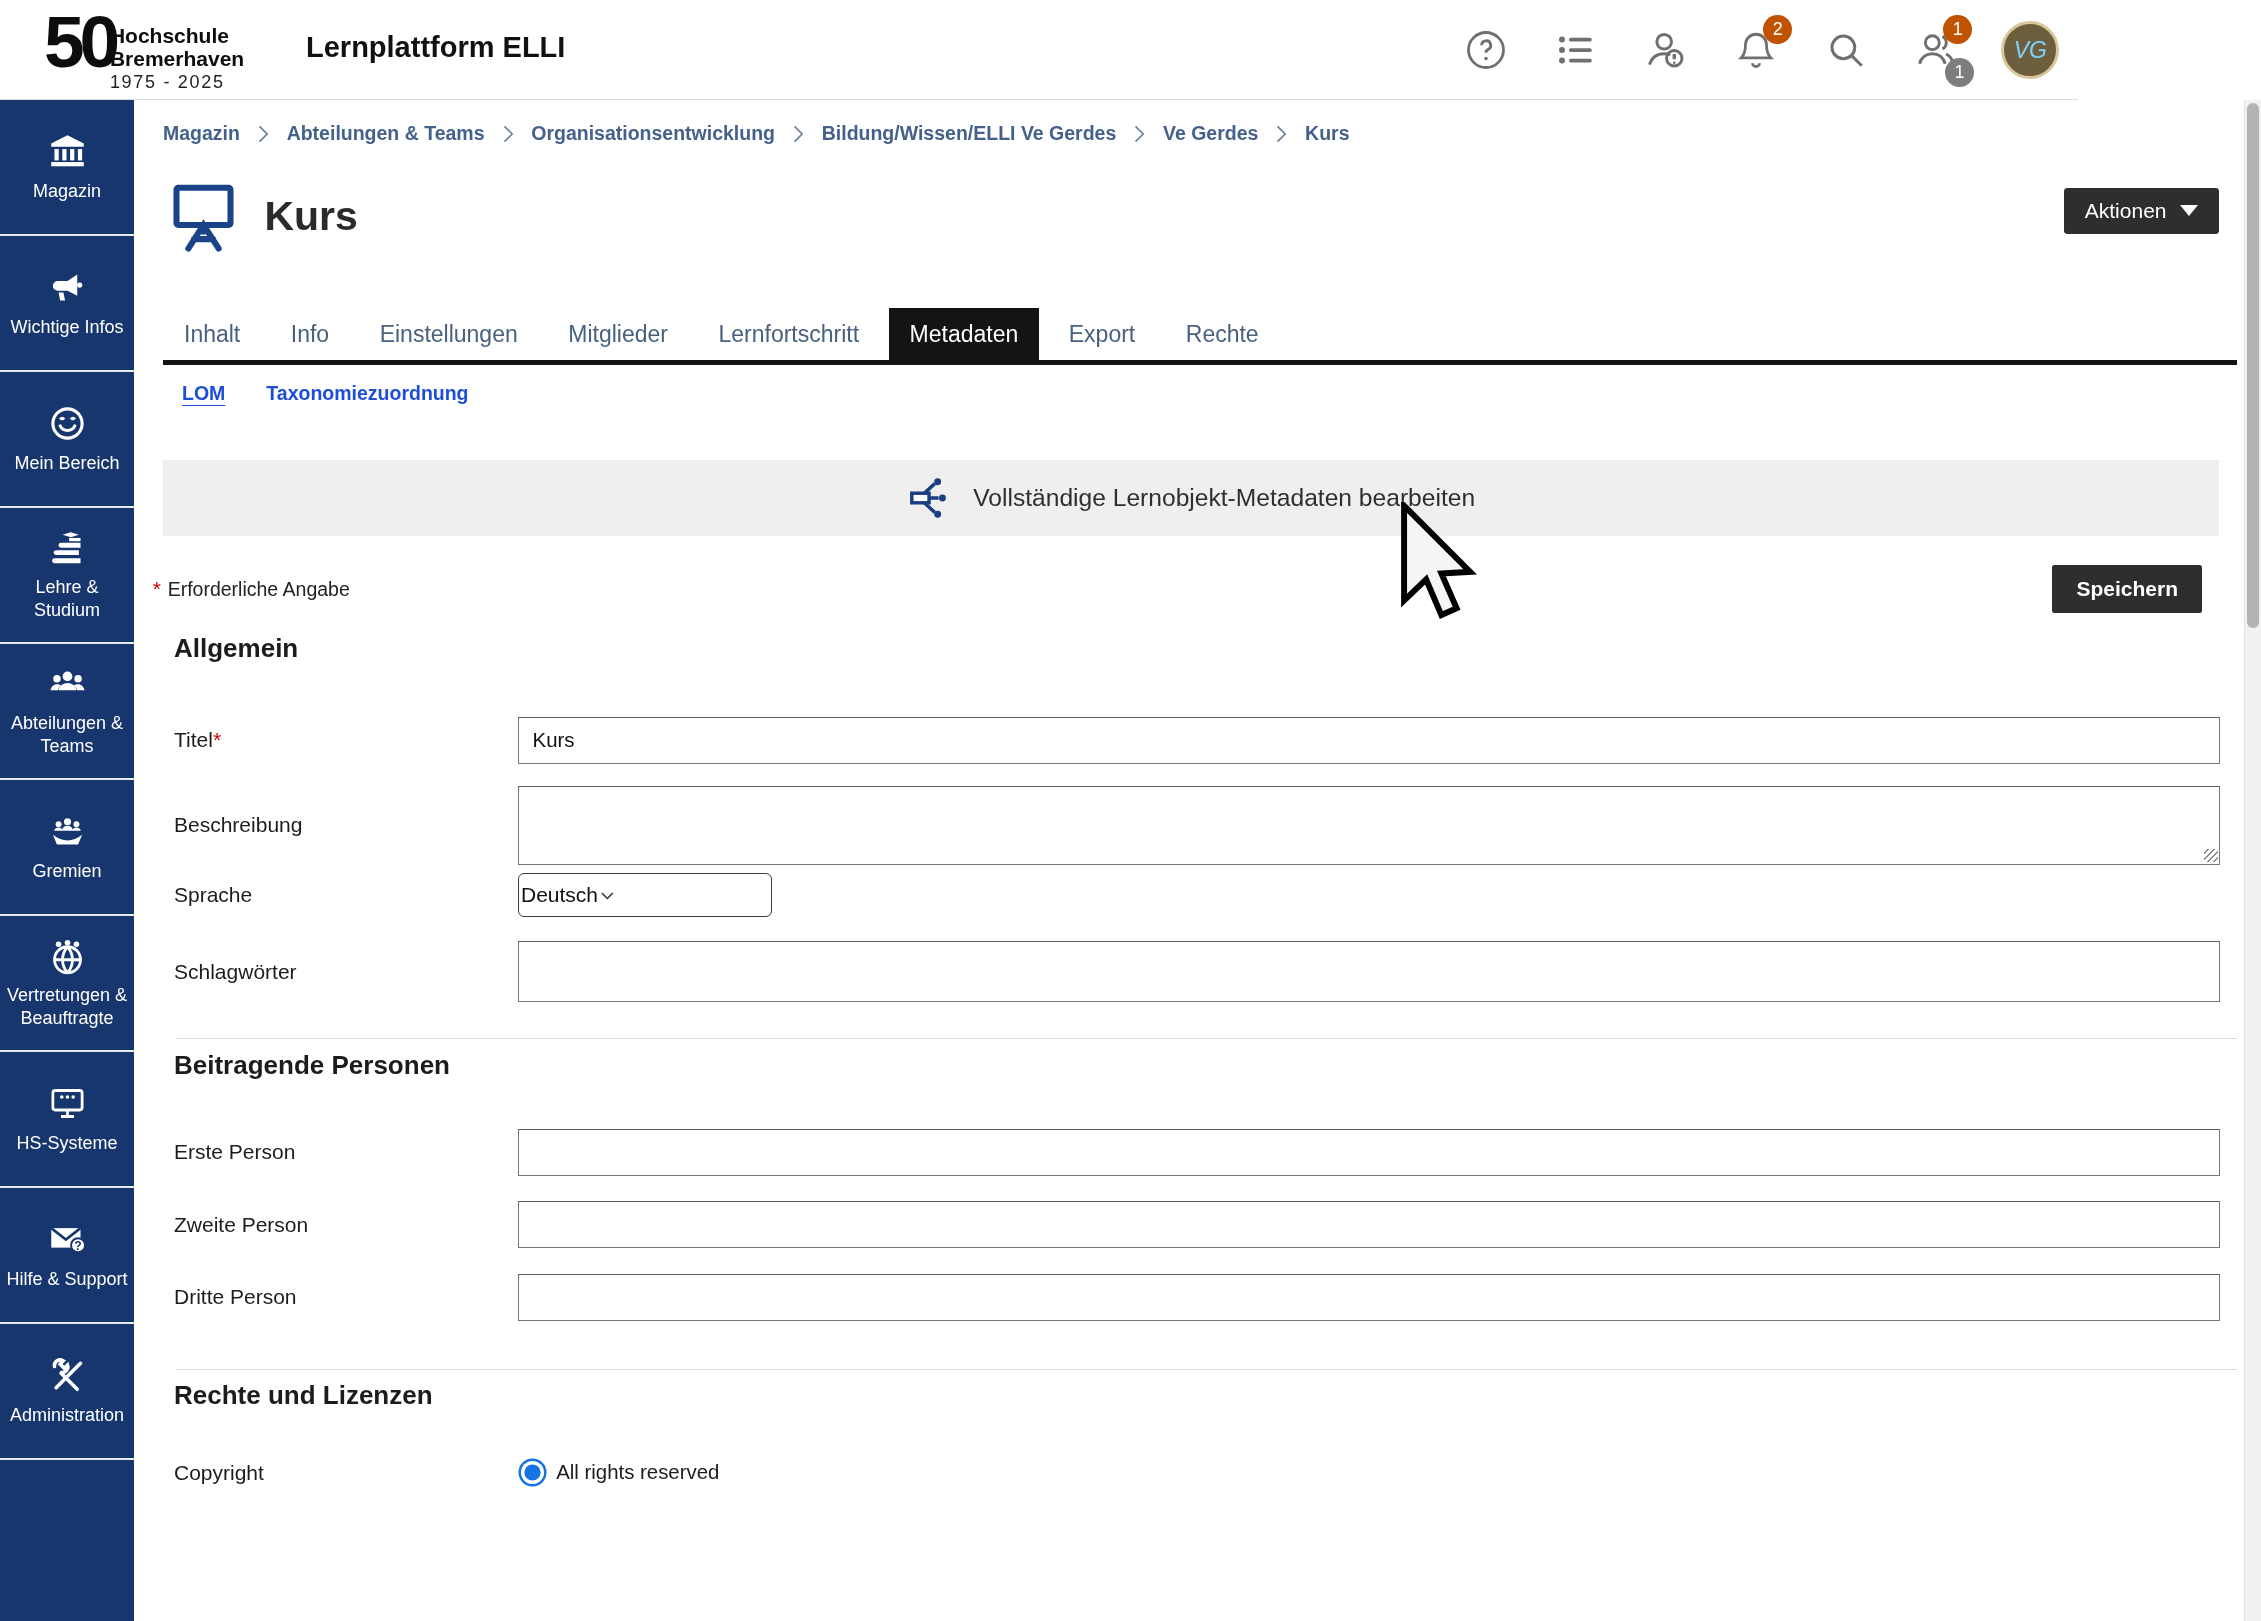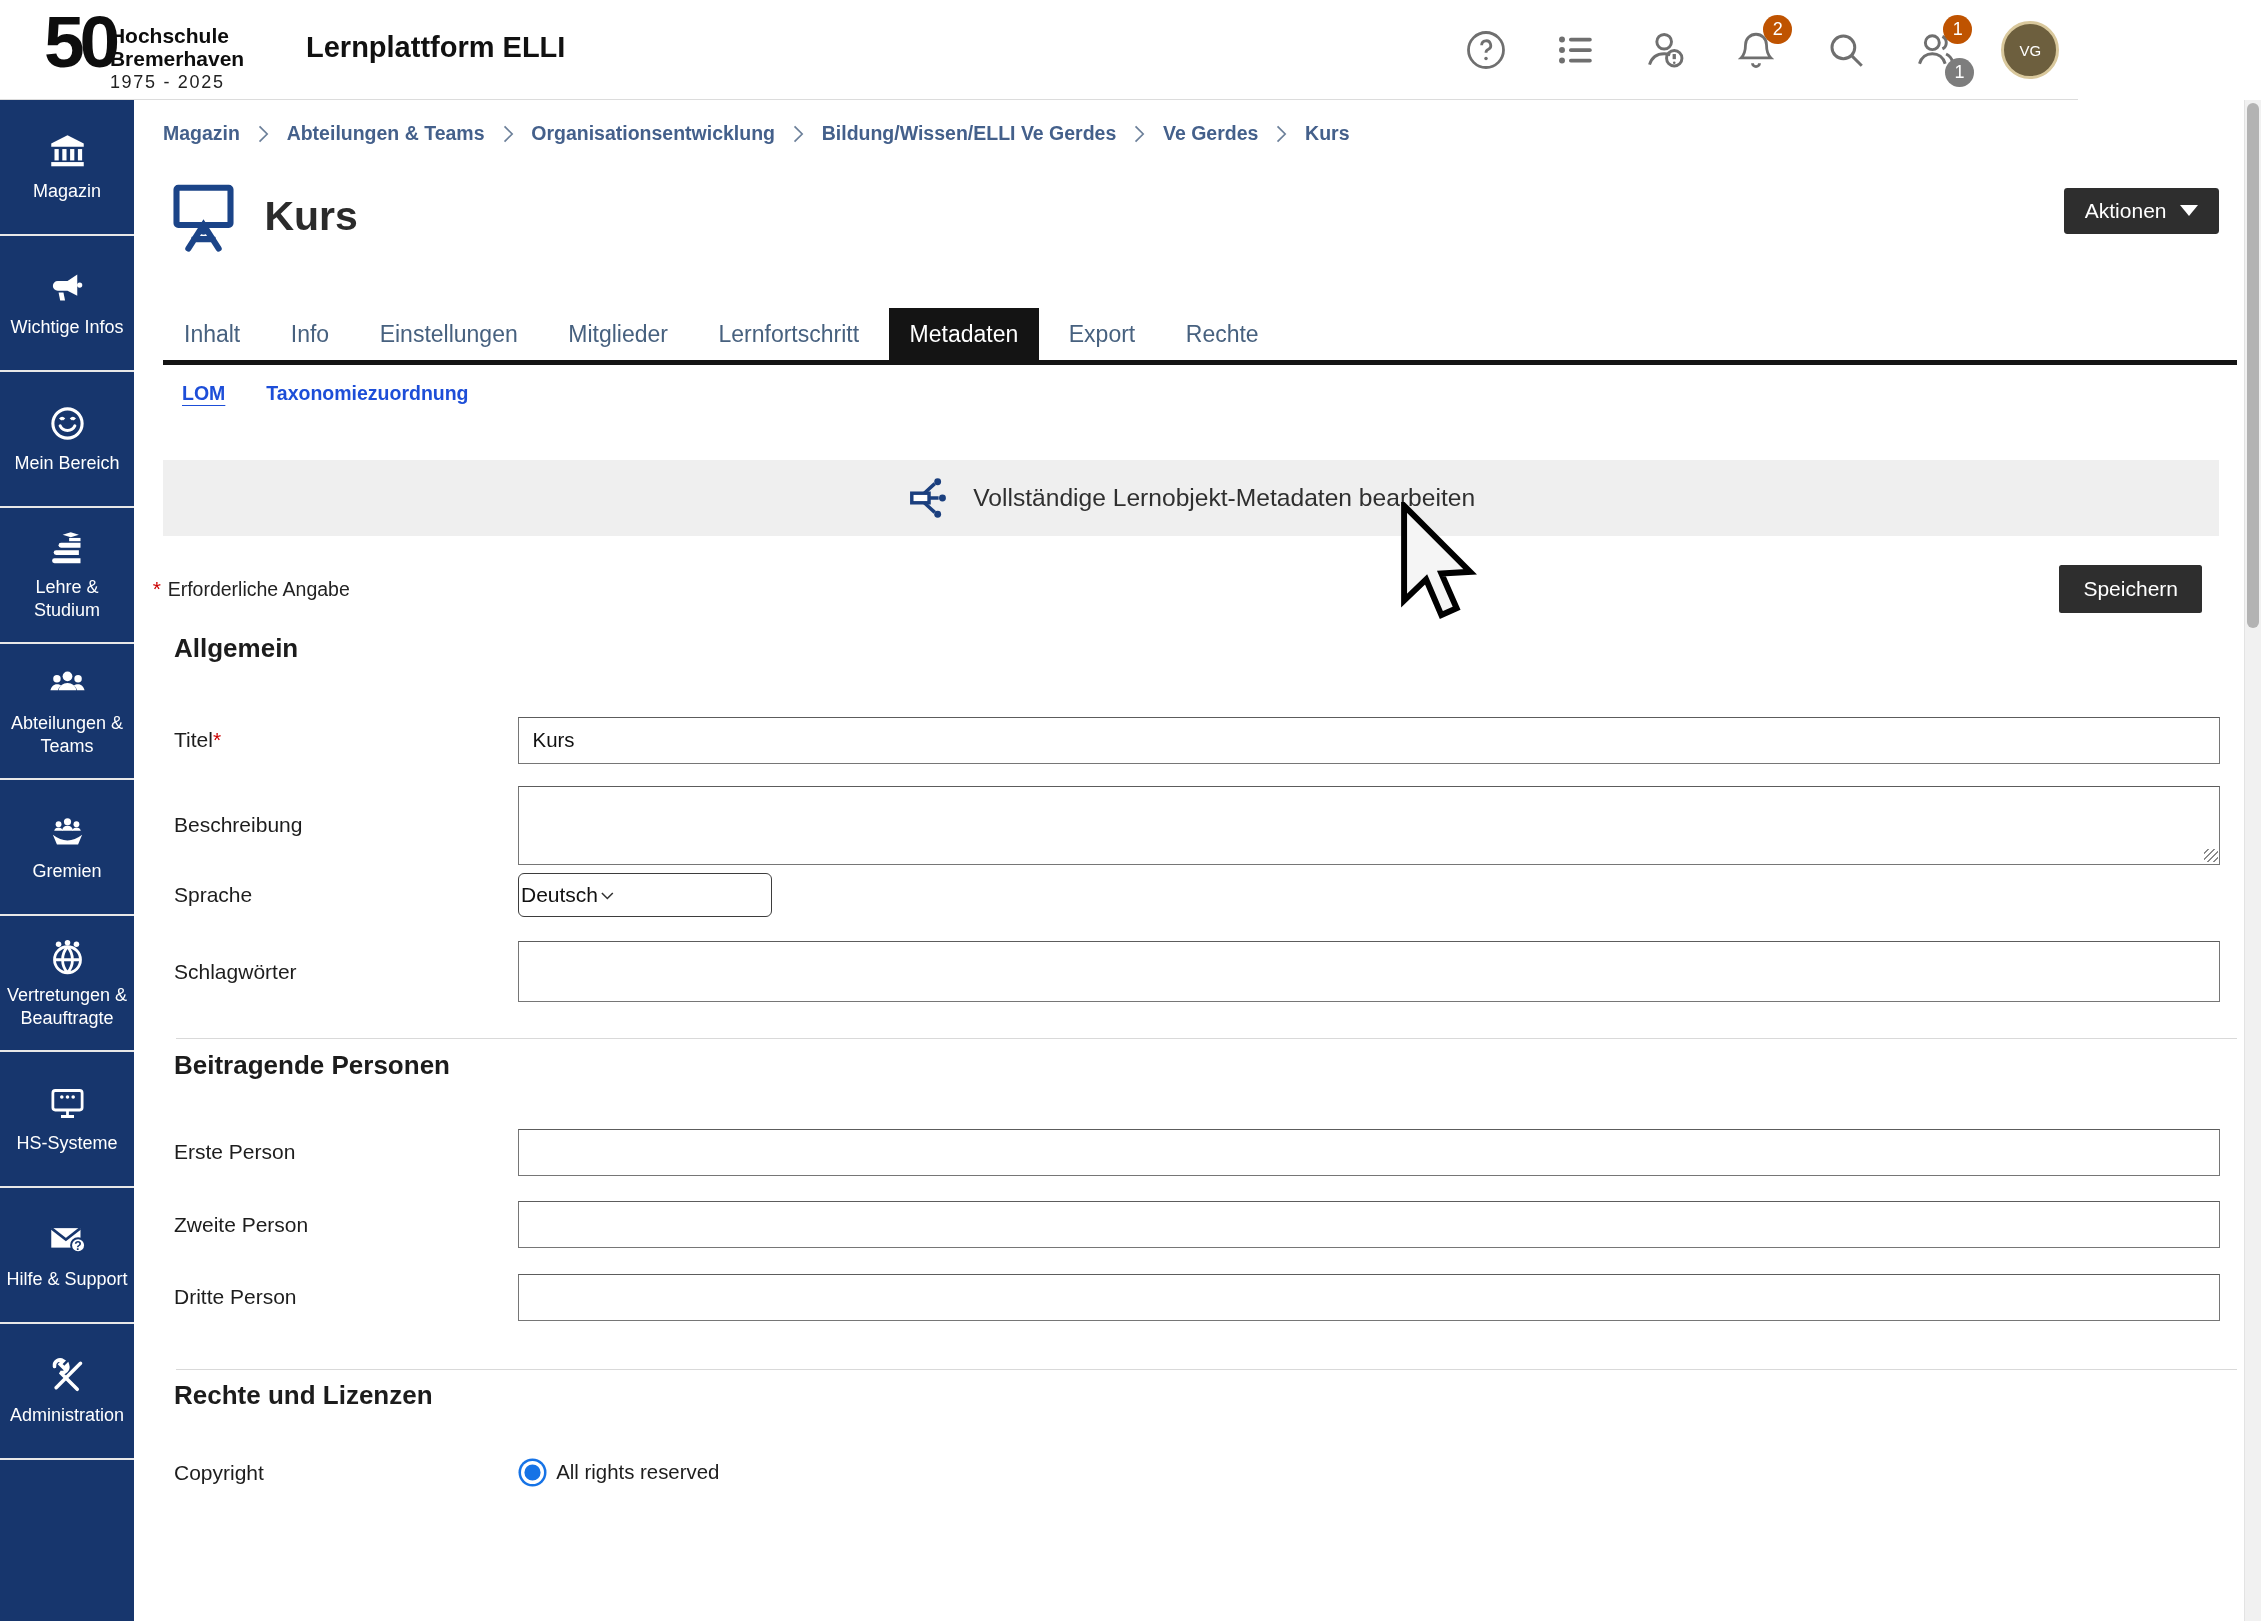--- a/index.html
+++ b/index.html
@@ -17,21 +17,21 @@
   .app-title { position:absolute; left:306px; top:31px; font-size:29px; font-weight:700; color:#111; }
   .hdr-icons { position:absolute; right:18.7px; top:0; height:100px; display:flex; align-items:center; gap:41px; }
   .icon-btn { position:relative; width:49px; height:49px; display:flex; align-items:center; justify-content:center; cursor:pointer; }
   .badge { position:absolute; min-width:29px; height:29px; border-radius:14.4px; color:#fff;
     font-size:18px; display:flex; align-items:center; justify-content:center; padding:0 5.1px; }
   .badge.orange { background:#bf5300; }
   .badge.gray { background:#7d7d7d; }
   .badge.tr { top:-10.2px; right:-12px; }
   .badge.br { bottom:-12px; right:-13.6px; }
   .avatar { width:58px; height:58px; border-radius:50%; background:#6d5f3e; border:3.4px solid #d9c89c;
-    color:#ffffff; font-size:15px; display:flex; align-items:center; justify-content:center; cursor:pointer; }
+    color:#7dd3fc; font-size:23px; display:flex; align-items:center; justify-content:center; cursor:pointer;font-style:italic; }
 
   
   .sidebar { position:absolute; left:0; top:100px; bottom:0; width:134px; background:#17366d;
     display:flex; flex-direction:column; z-index:10; }
   .sb-item { height:136px; border-bottom:2.5px solid #e8e8e8; display:flex; flex-direction:column;
     align-items:center; justify-content:center; gap:8.5px; cursor:pointer; padding:3.4px 3.4px; }
   .sb-item span.lbl { color:#fff; font-size:18px; text-align:center; line-height:1.25; }
   .sb-fill { flex:1; background:#17366d; }
 
   
@@ -57,21 +57,21 @@
   .subtab.active { text-decoration:underline; text-underline-offset:5.1px; }
 
   .banner { margin:51px 25px 0 29px; height:76px; background:#efefef; display:flex;
     align-items:center; justify-content:center; gap:20.4px; cursor:pointer; }
   .banner-label { font-size:24.6px; color:#2f2f2f; }
 
   .save-row { margin-top:29px; position:relative; height:58px; }
   .required-hint { position:absolute; left:18.7px; top:12px; font-size:19.5px; color:#222; }
   .req-star { color:#cc0000; font-size:21px; margin-right:6.8px; }
   .save-btn { position:absolute; right:42px; top:0; background:#2e2e2e; color:#fff; font-size:21px;
-    padding:12px 24px; border:none; border-radius:2.5px; cursor:pointer; }
+    padding:12px 24px; border:none; border-radius:2.5px; cursor:pointer;font-weight:bold; }
 
   h2.section { margin:10.2px 0 0 40px; font-size:26px; font-weight:700; color:#1c1c1c; }
 
   .form-row { display:flex; align-items:center; margin:0 24px 0 40px; }
   .form-label { width:344px; font-size:21px; color:#1d1d1d; flex-shrink:0; }
   .ctl { flex:1; }
   input.txt { width:100%; height:47px; font-size:20.4px; font-family:"Liberation Sans",sans-serif;
     padding:0 13.6px; border:0.8px solid #767676; border-top:1.7px solid #5c5c5c; color:#111; background:#fff; }
   input.txt.tall { height:61px; }
   .ta-wrap { position:relative; flex:1; }

